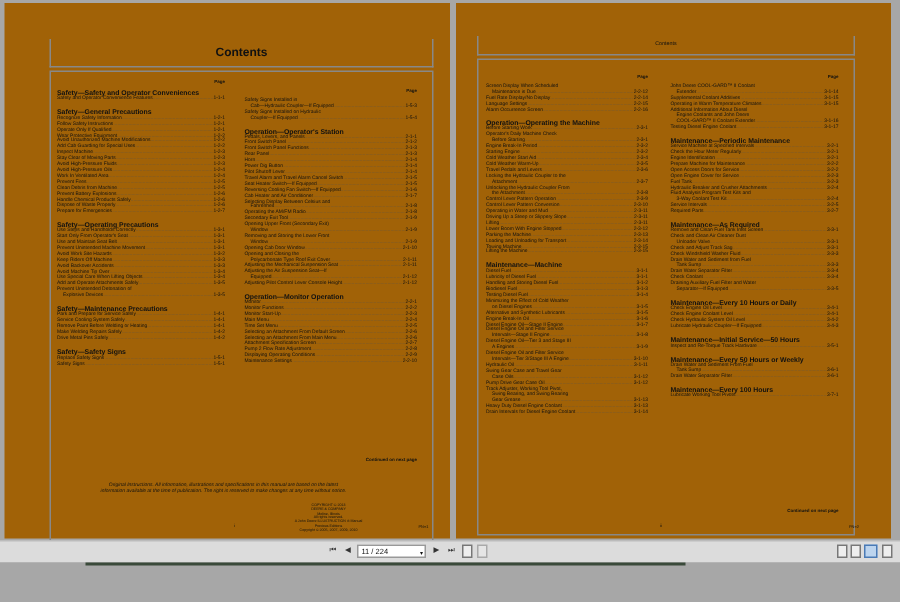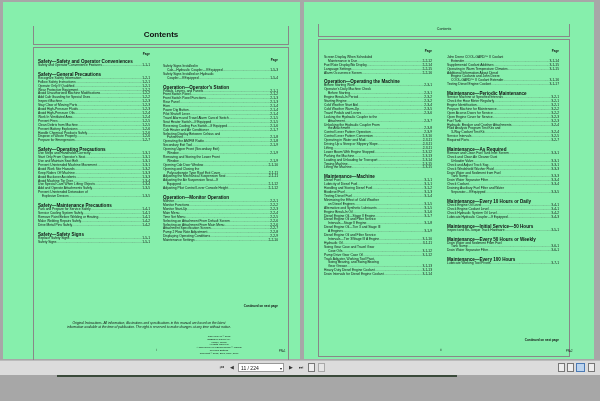--- a/index.html
+++ b/index.html
@@ -1,17 +1,17 @@
 <!DOCTYPE html>
 <html><head>
 <meta charset="utf-8">
 <style>
   html, body { margin:0; padding:0; }
   body { width:600px; height:401px; background:#a7a7a7; position:relative; overflow:hidden; font-family:"Liberation Sans", sans-serif; color:#111; }
-  .page { position:absolute; top:2px; background:#86efac; height:357px; }
+  .page { position:absolute; top:2px; background:#a16207; height:357px; }
   #page-left { left:3px; width:297px; }
   #page-right { left:304px; width:290px; }
   .title-box { position:absolute; border:1px solid #888; border-top:none; }
   .content-box { position:absolute; border:1px solid #888; }
   .title-box span { position:absolute; left:0; right:0; text-align:center; }
   .col { position:absolute; font-size:3.3px; line-height:3.9px; }
   .col .hdr { text-align:right; font-weight:bold; font-size:3px; margin-bottom:2px; }
   .sec { font-weight:bold; font-size:4.6px; line-height:5px; margin-top:4px; }
   .sec:first-child, .hdr + .sec { margin-top:0; }
   .row { display:flex; white-space:nowrap; }

